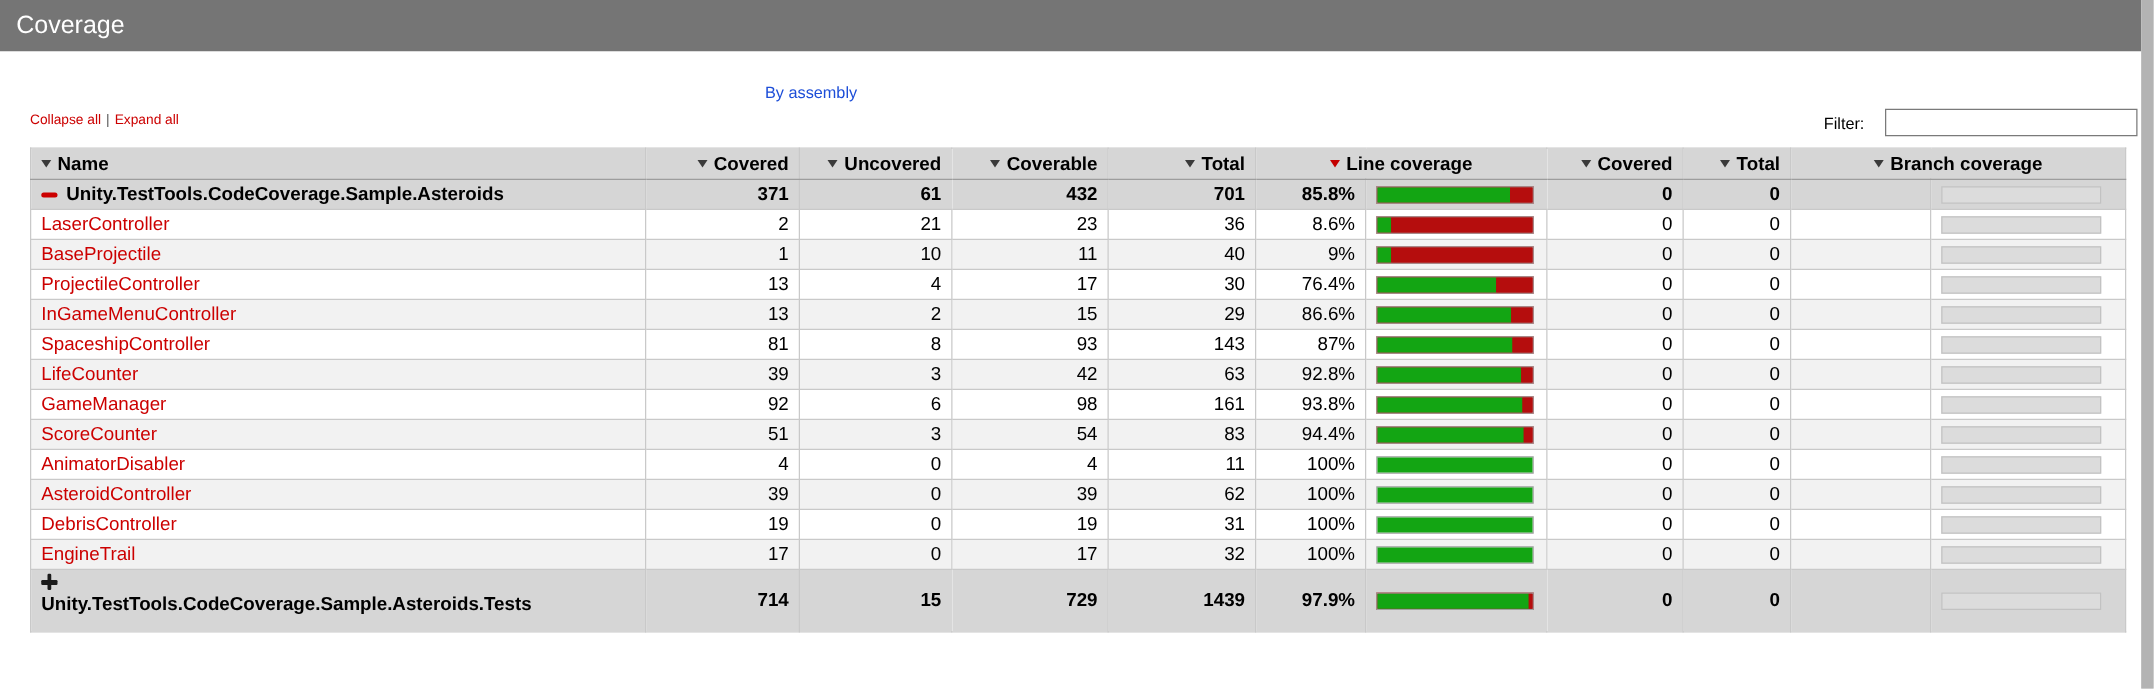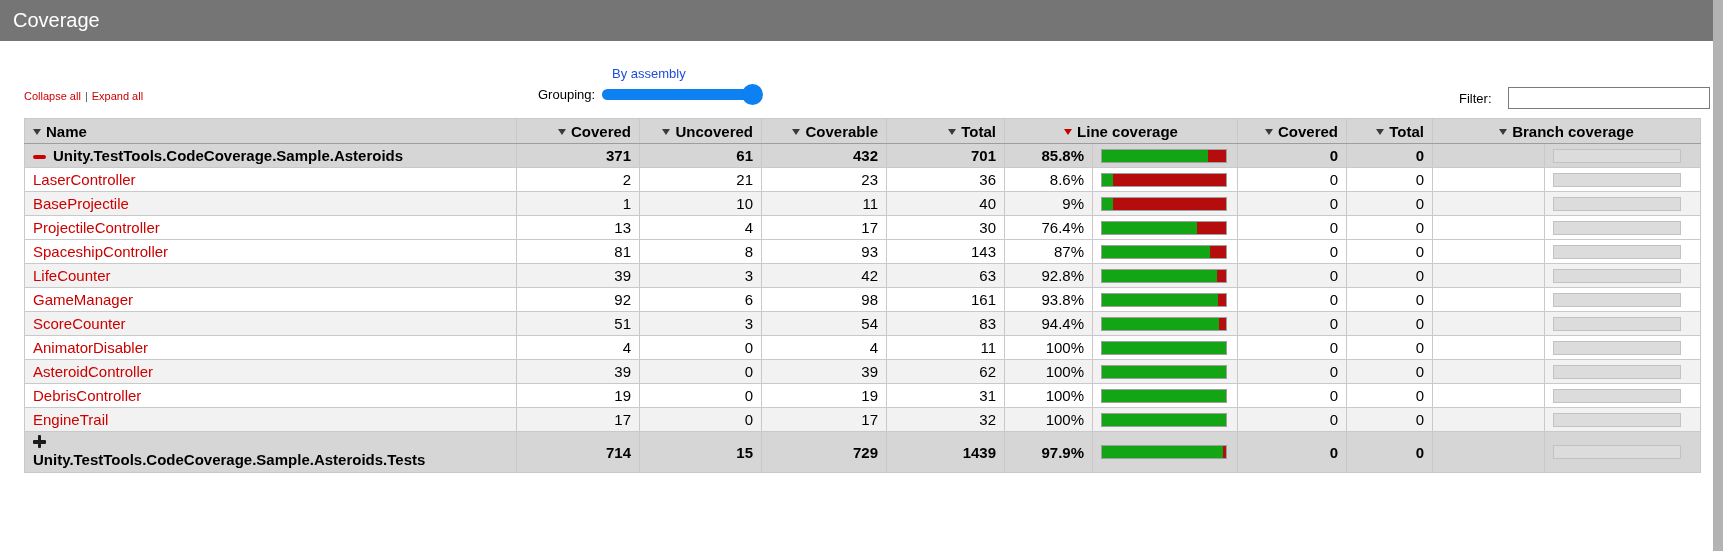--- a/index.html
+++ b/index.html
@@ -35,21 +35,21 @@
   table.coverage th{background:var(--panel-gray);font-weight:bold;text-align:right;height:24px;
     border-bottom:1px solid #9d9d9d;cursor:pointer;}
   table.coverage th.left{text-align:left;}
   table.coverage th.center{text-align:center;}
   td.num{text-align:right;}
   tr.even{background:#ffffff;}
   tr.odd{background:#f2f2f2;}
   tr.group{background:var(--panel-gray);font-weight:bold;}
   tr.group td{border-top:1px solid #ababab;}
   td.name a{color:var(--link-red);text-decoration:none;cursor:pointer;}
-  tr.wrap td.name{white-space:normal;line-height:19px;padding-top:3px;padding-bottom:3px;margin-top:20px;}
+  tr.wrap td.name{white-space:normal;line-height:19px;padding-top:3px;padding-bottom:12px;margin-top:20px;}
 
   .sort{display:inline-block;width:0;height:0;border-left:4px solid transparent;
     border-right:4px solid transparent;border-top:6px solid #3a3a3a;margin:0 5px 1px 0;
     vertical-align:middle;}
   .sort.active{border-top-color:#c40000;}
 
   .icon-minus{display:inline-block;width:13px;height:4px;background:var(--link-red);
     border-radius:2px;margin-right:7px;vertical-align:middle;}
   .icon-plus{position:relative;display:inline-block;width:13px;height:13px;margin-right:7px;
     vertical-align:middle;}
@@ -75,26 +75,20 @@
 <div class="titlebar">
   <span>Coverage</span>
 </div>
 
 <div class="links">
   <a>Collapse all</a><span class="sep">|</span><a>Expand all</a>
 </div>
 
 <div class="grouping">
   <span class="grouping-value">By assembly</span>
-  <div class="grouping-row">
-    <span class="grouping-label">Grouping:</span>
-    <div class="slider">
-      <div class="slider-thumb"></div>
-    </div>
-  </div>
 </div>
 
 <div class="filter">
   <span class="filter-label">Filter:</span>
   <input type="text" value="" style="">
 </div>
 
 <table class="coverage">
   <colgroup>
     <col style="width:492px">
@@ -196,20 +190,40 @@
             <div class="red"></div>
           </div>
         </td>
         <td class="num">0</td>
         <td class="num">0</td>
         <td class="num"></td>
         <td class="branchbarcell">
           <div class="bar-empty"></div>
         </td>
       </tr>
+      <tr class="odd">
+        <td class="name"><a href="#">InGameMenuController</a></td>
+        <td class="num">13</td>
+        <td class="num">2</td>
+        <td class="num">15</td>
+        <td class="num">29</td>
+        <td class="num">86.6%</td>
+        <td class="barcell">
+          <div class="bar">
+            <div class="green" style="width: 86.6%;"></div>
+            <div class="red"></div>
+          </div>
+        </td>
+        <td class="num">0</td>
+        <td class="num">0</td>
+        <td class="num"></td>
+        <td class="branchbarcell">
+          <div class="bar-empty"></div>
+        </td>
+      </tr>
       <tr class="even">
         <td class="name"><a href="#">SpaceshipController</a></td>
         <td class="num">81</td>
         <td class="num">8</td>
         <td class="num">93</td>
         <td class="num">143</td>
         <td class="num">87%</td>
         <td class="barcell">
           <div class="bar">
             <div class="green" style="width: 87%;"></div>

